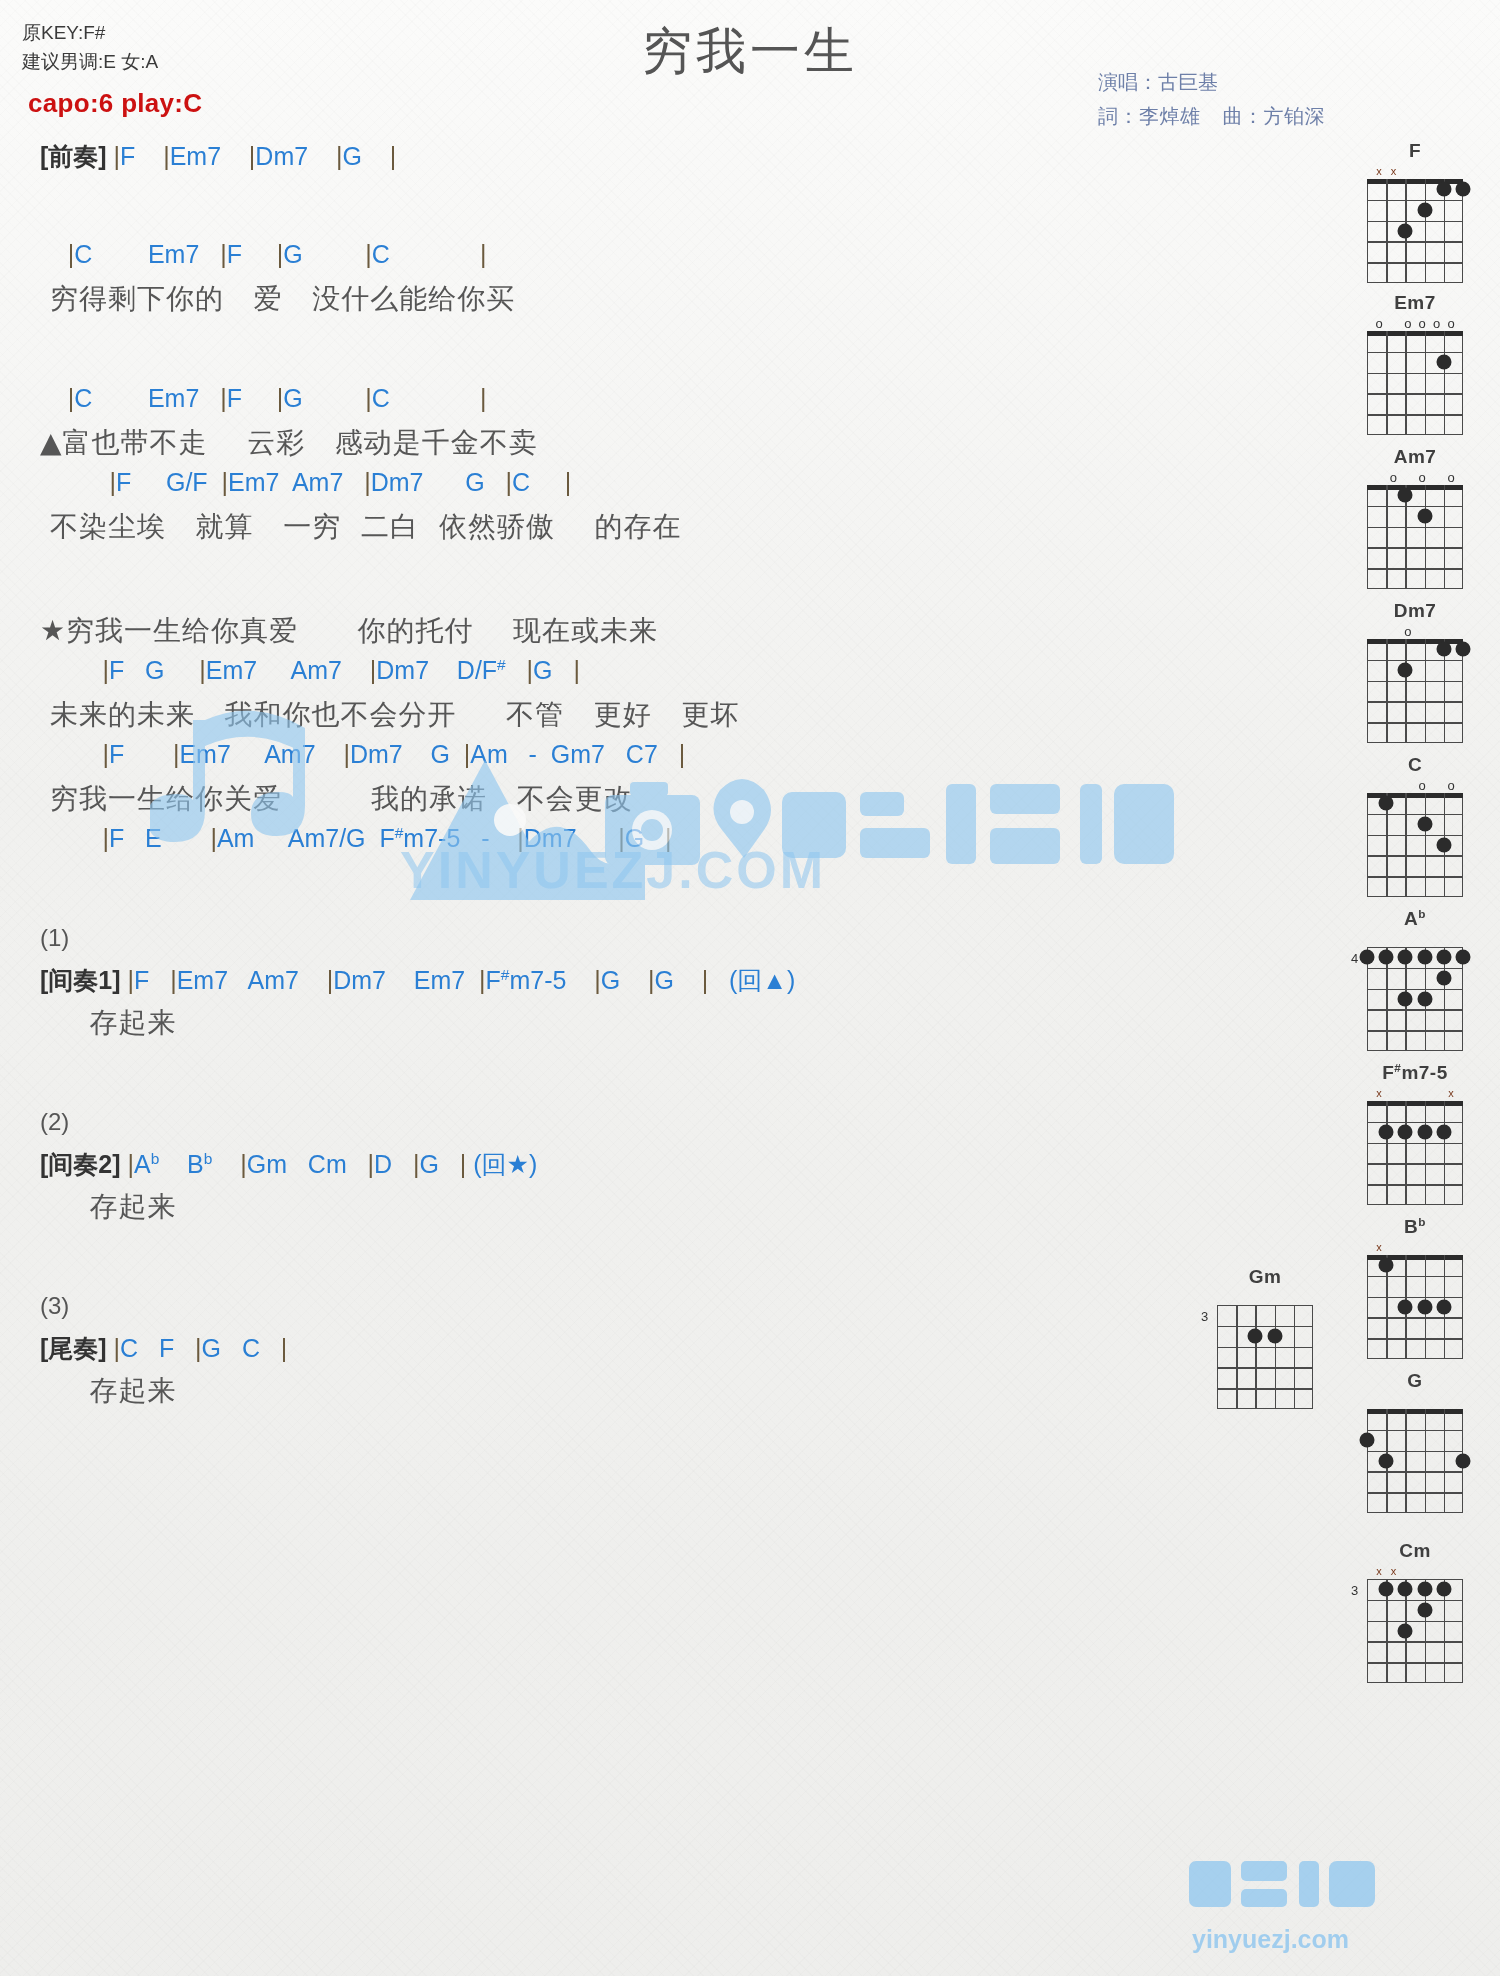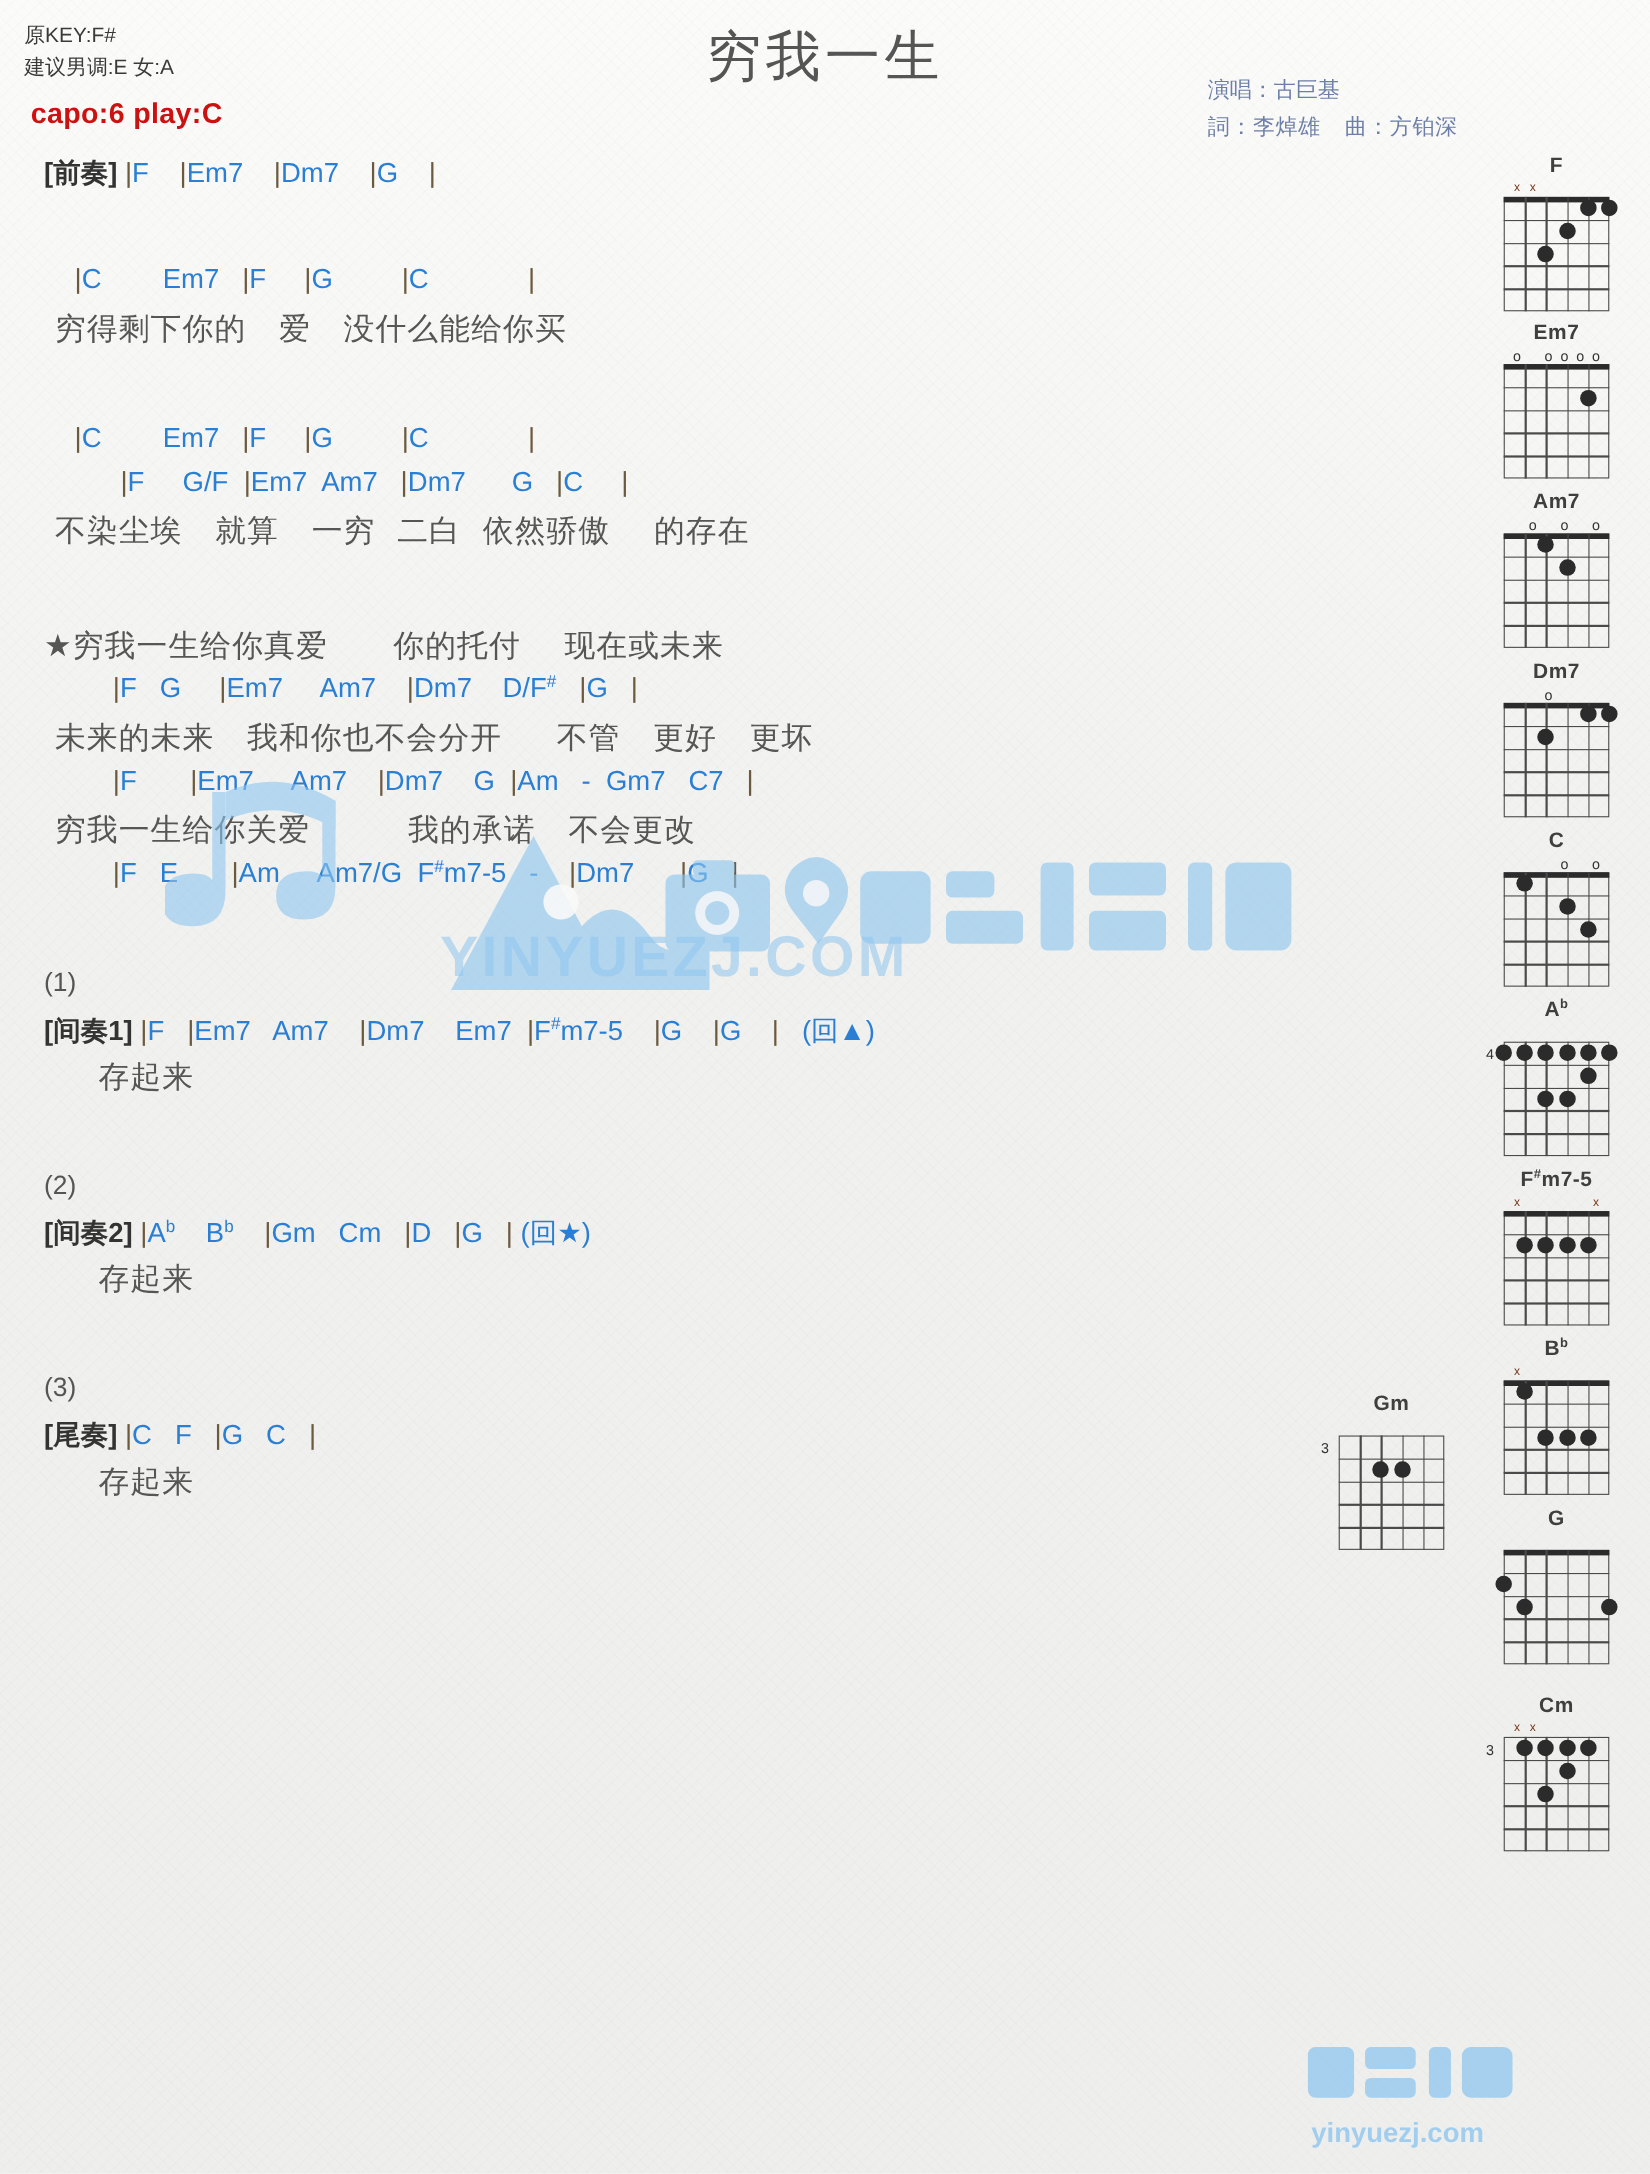--- a/index.html
+++ b/index.html
@@ -79,20 +79,21 @@
 
   <div class="body-col" id="body-col">
       <div class="chord-line"><span class="sect-tag">[前奏]</span> <span class="bar">|</span>F    <span class="bar">|</span>Em7    <span class="bar">|</span>Dm7    <span class="bar">|</span>G    <span class="bar">|</span></div>
       <div class="blank"></div>
       <div class="blank"></div>
       <div class="chord-line">    <span class="bar">|</span>C        Em7   <span class="bar">|</span>F     <span class="bar">|</span>G         <span class="bar">|</span>C             <span class="bar">|</span></div>
       <div class="lyric-line"> 穷得剩下你的   爱   没什么能给你买</div>
       <div class="blank"></div>
       <div class="blank"></div>
       <div class="chord-line">    <span class="bar">|</span>C        Em7   <span class="bar">|</span>F     <span class="bar">|</span>G         <span class="bar">|</span>C             <span class="bar">|</span></div>
+      <div class="lyric-line">▲富也带不走    云彩   感动是千金不卖</div>
       <div class="chord-line">          <span class="bar">|</span>F     G/F  <span class="bar">|</span>Em7  Am7   <span class="bar">|</span>Dm7      G   <span class="bar">|</span>C     <span class="bar">|</span></div>
       <div class="lyric-line"> 不染尘埃   就算   一穷  二白  依然骄傲    的存在</div>
       <div class="blank"></div>
       <div class="blank"></div>
       <div class="lyric-line">★穷我一生给你真爱      你的托付    现在或未来</div>
       <div class="chord-line">         <span class="bar">|</span>F   G     <span class="bar">|</span>Em7     Am7    <span class="bar">|</span>Dm7    D/F<sup>#</sup>   <span class="bar">|</span>G   <span class="bar">|</span></div>
       <div class="lyric-line"> 未来的未来   我和你也不会分开     不管   更好   更坏</div>
       <div class="chord-line">         <span class="bar">|</span>F       <span class="bar">|</span>Em7     Am7    <span class="bar">|</span>Dm7    G  <span class="bar">|</span>Am   -  Gm7   C7   <span class="bar">|</span></div>
       <div class="lyric-line"> 穷我一生给你关爱         我的承诺   不会更改</div>
       <div class="chord-line">         <span class="bar">|</span>F   E       <span class="bar">|</span>Am     Am7/G  F<sup>#</sup>m7-5   -    <span class="bar">|</span>Dm7      <span class="bar">|</span>G   <span class="bar">|</span></div>

